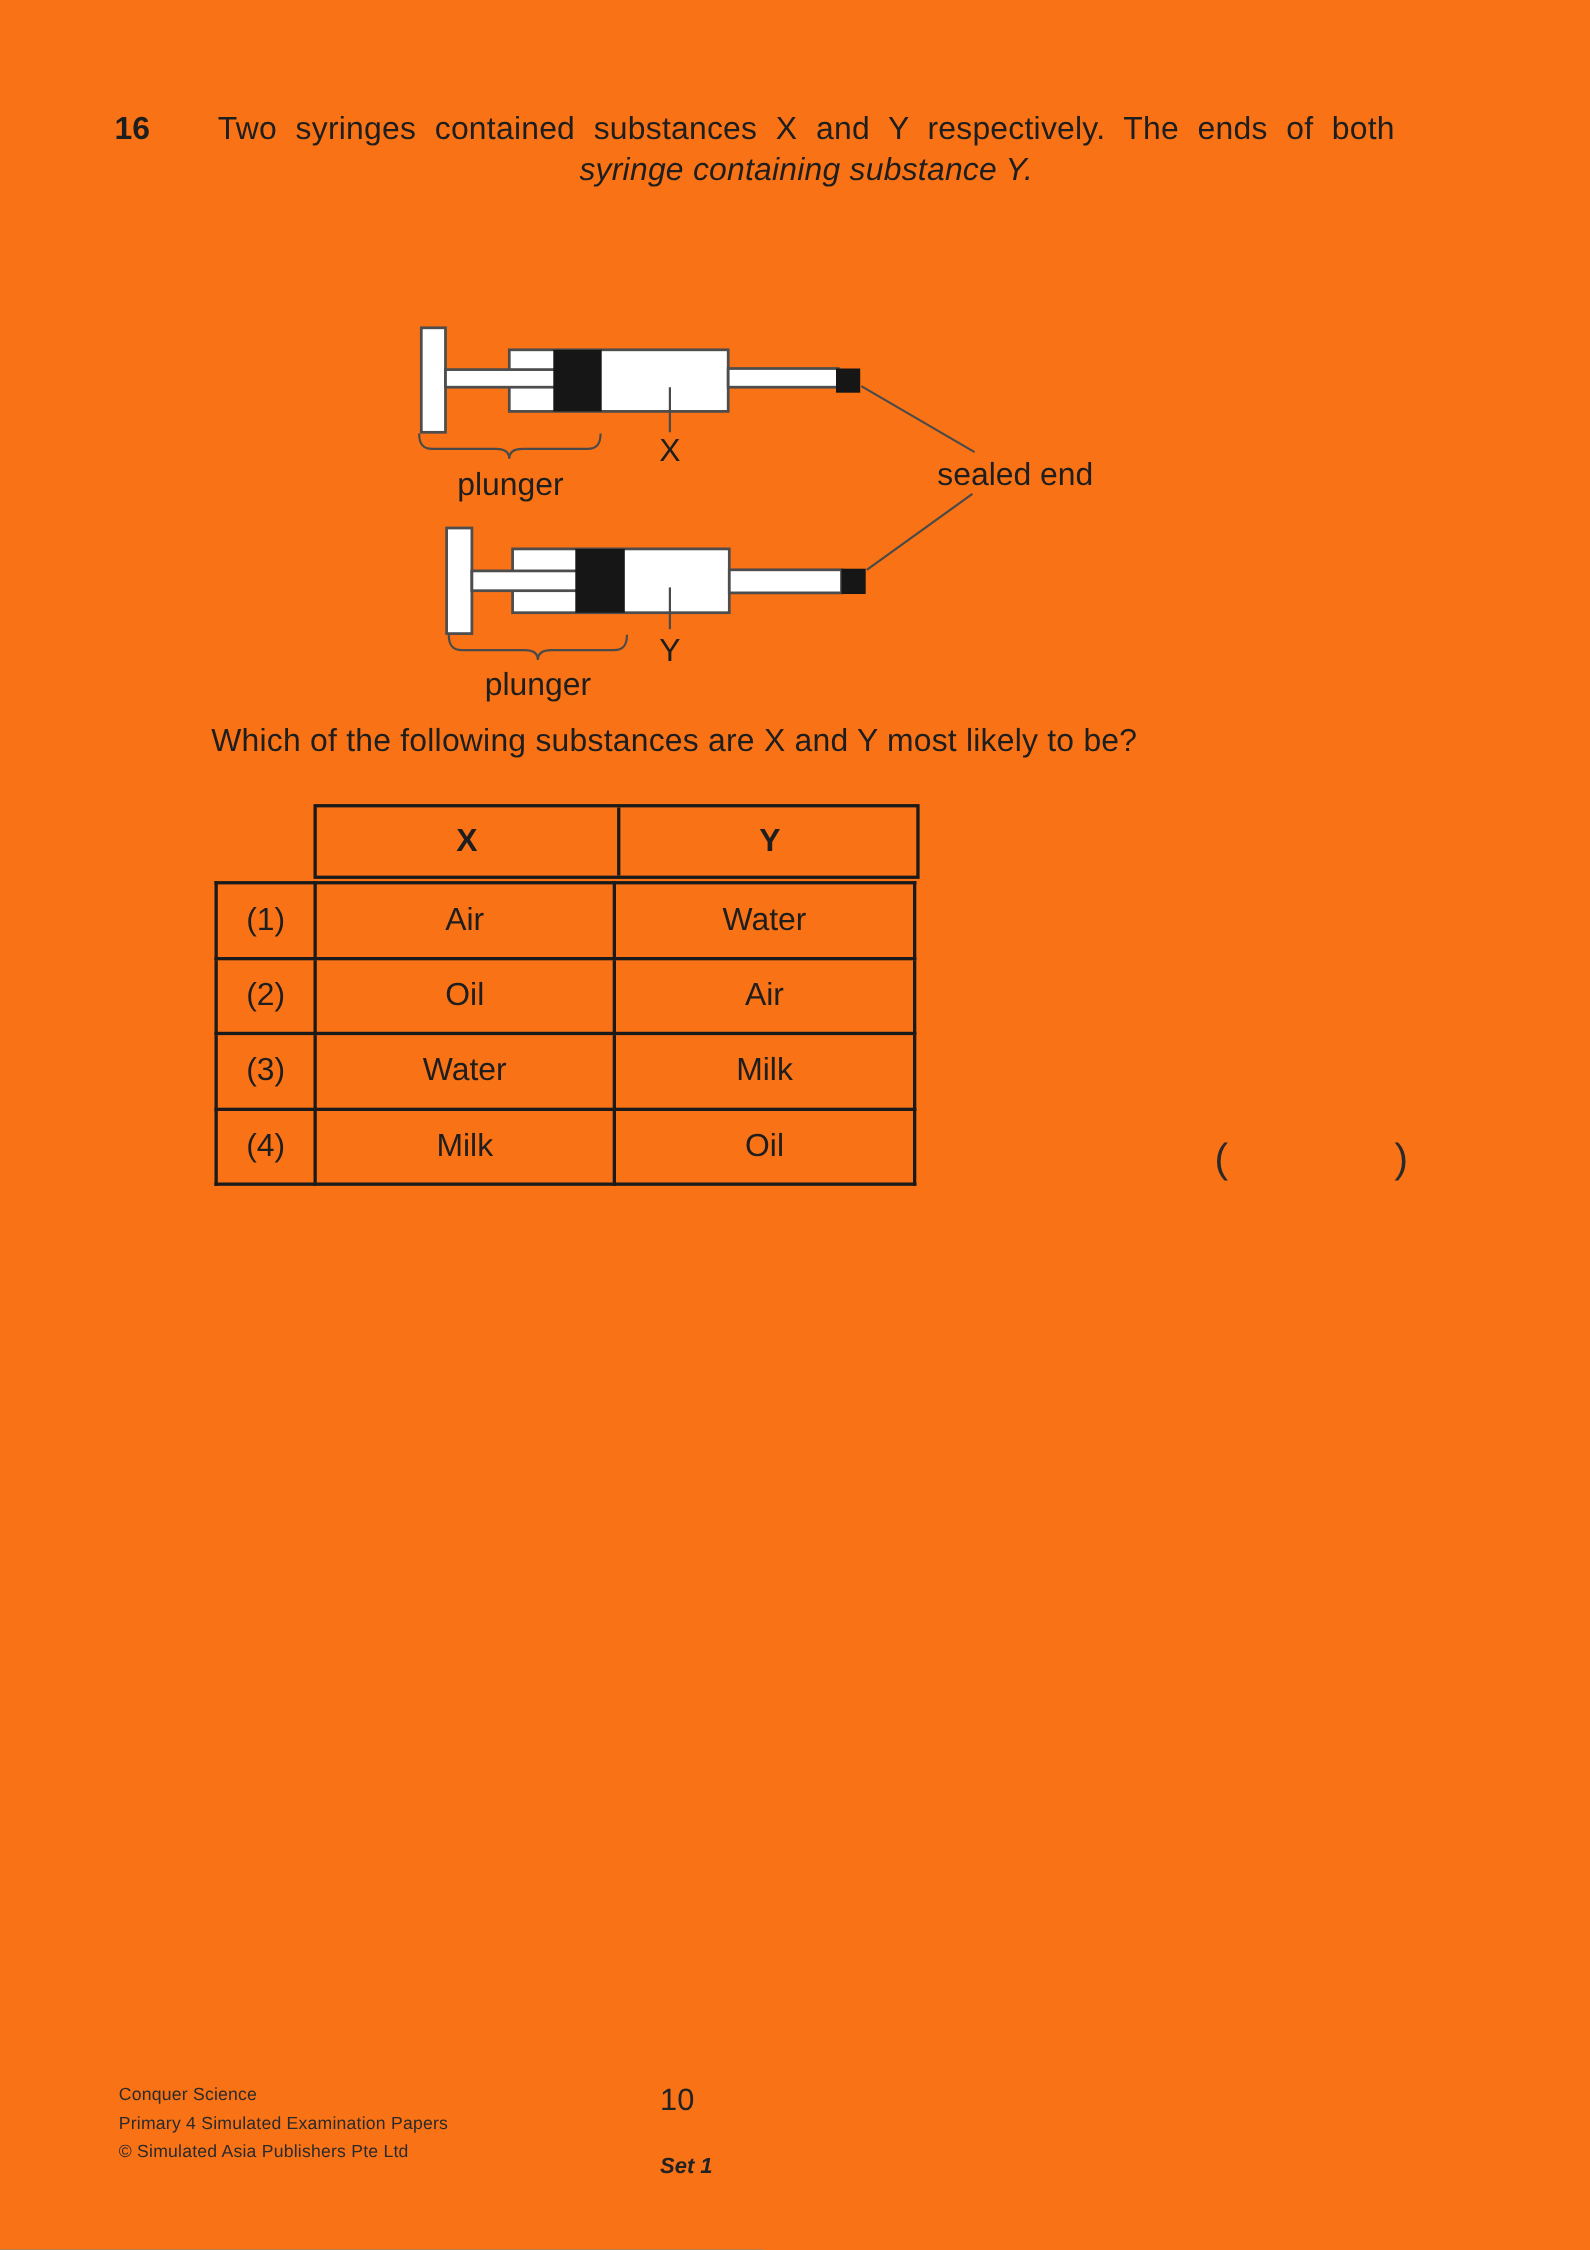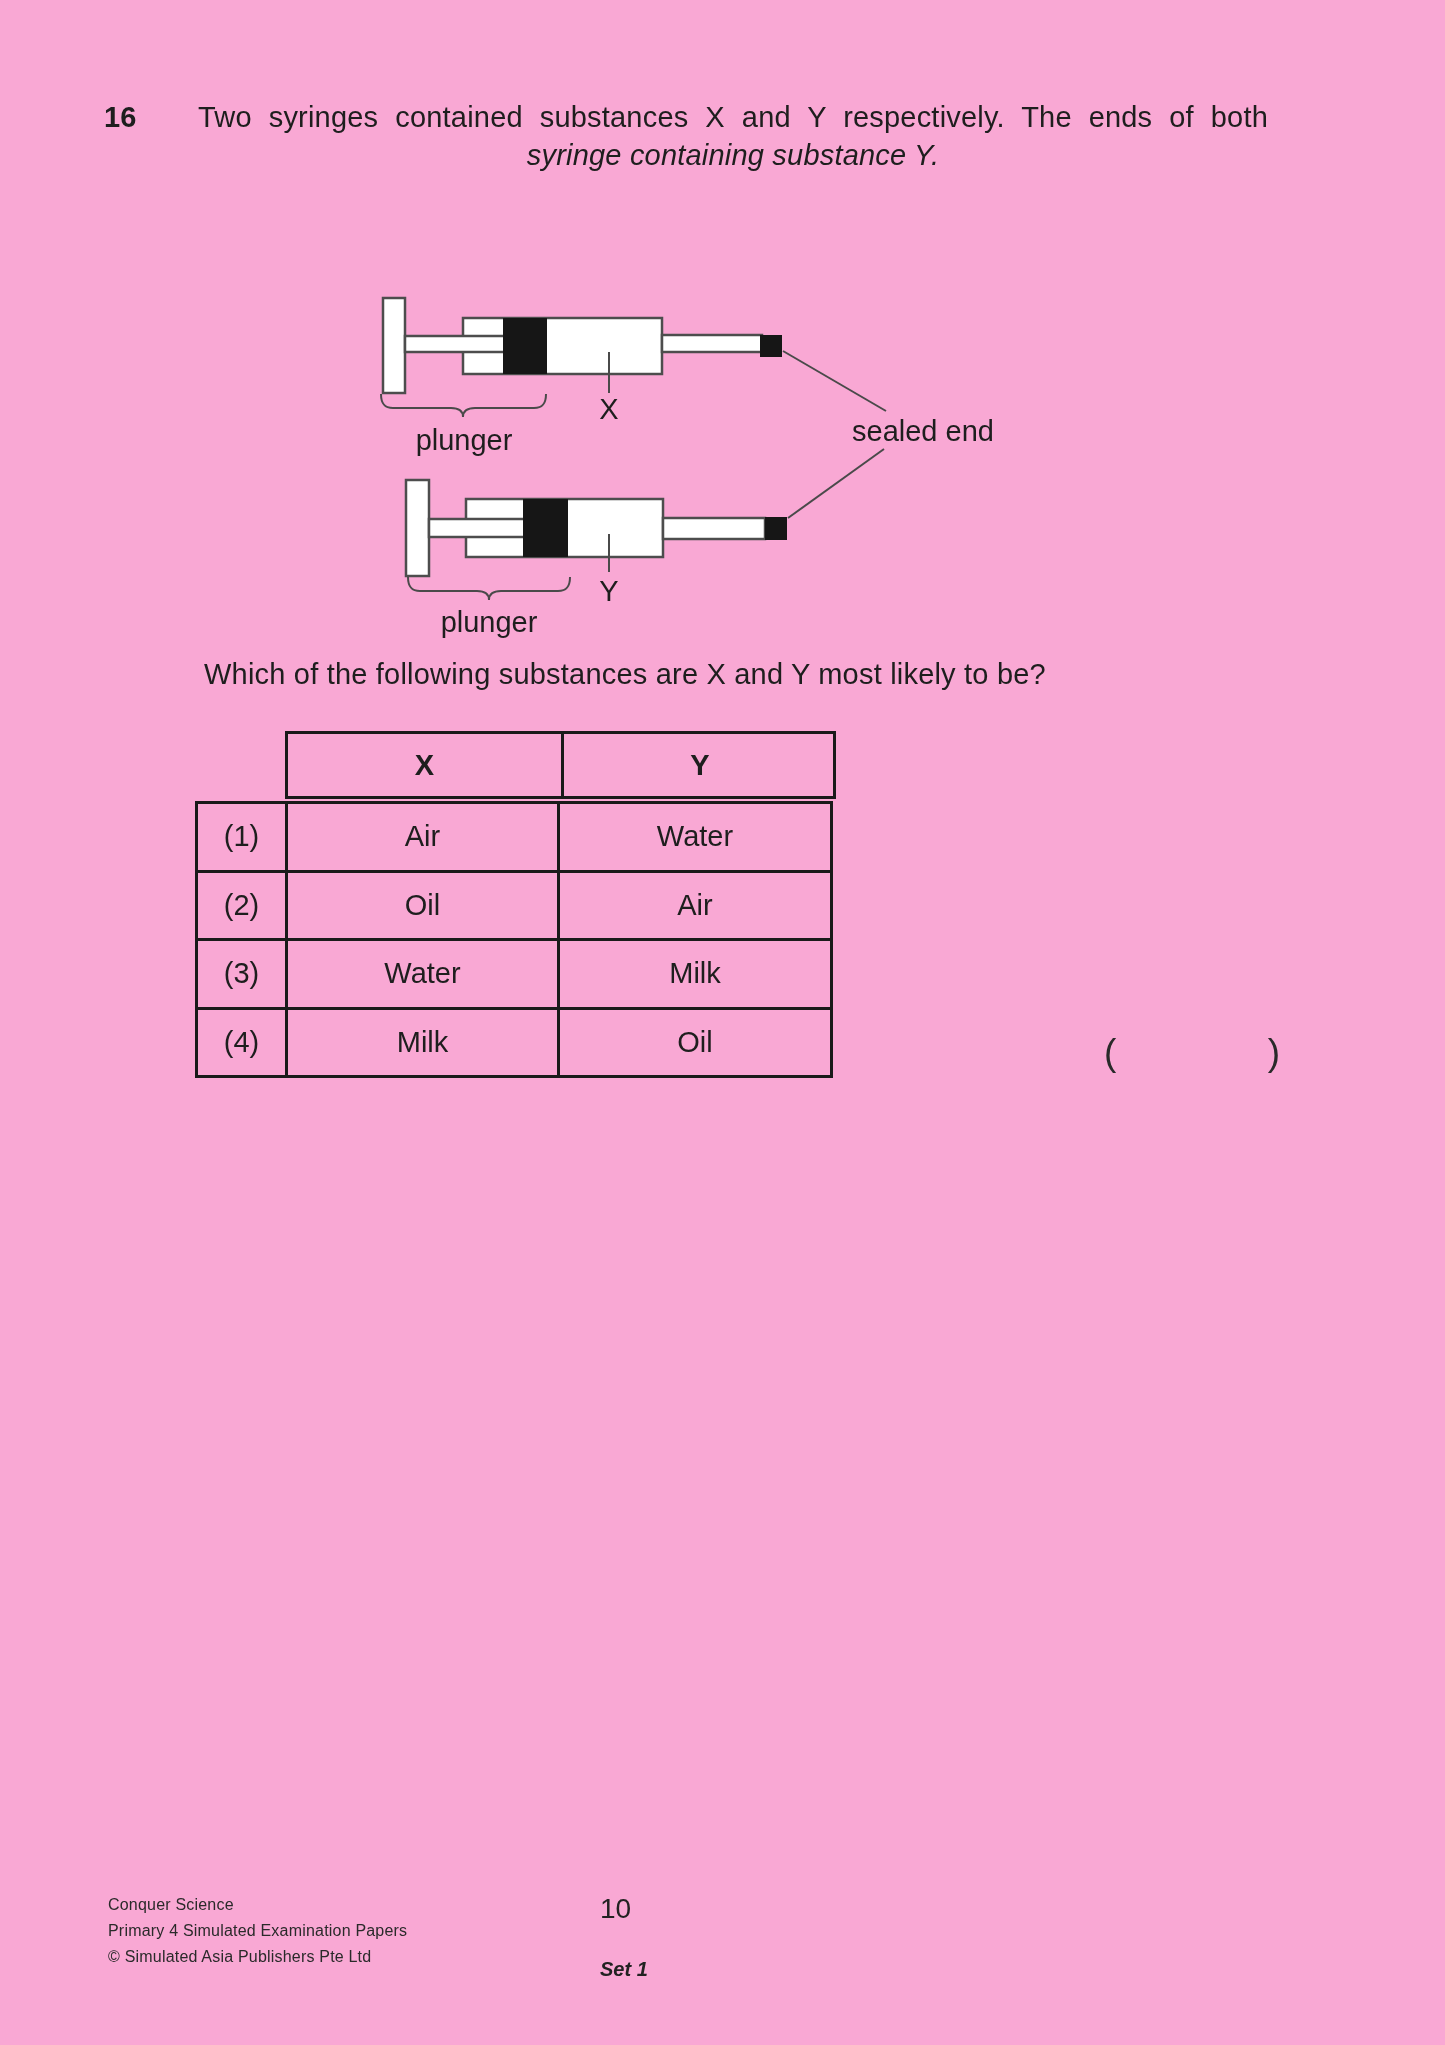--- a/index.html
+++ b/index.html
@@ -1,40 +1,40 @@
 <!DOCTYPE html>
 <html><head>
 <meta charset="utf-8">
 <style>
   html,body{margin:0;padding:0;background:#888;}
   .page{
     position:relative;
     width:1445px;height:2045px;
-    background:#f9a8d4;
+    background:#f97316;
     font-family:"Liberation Sans", sans-serif;
     color:#1e1e1e;
     overflow:hidden;
   }
   .qnum{
     position:absolute;left:104px;top:98px;
     font-size:29px;font-weight:bold;line-height:38px;
   }
   .qtext{
     position:absolute;left:198px;top:98px;width:1070px;
     font-size:29px;line-height:38px;letter-spacing:0.2px;
   }
   .jline{text-align:justify;text-align-last:justify;}
   .lline{text-align:center;font-style:italic;}
   .diagram{position:absolute;left:370px;top:285px;}
   .dg-outline{fill:#ffffff;stroke:#4d4d4d;stroke-width:2.5;}
   .dg-fill{fill:#161616;stroke:none;}
   .dg-line{stroke:#4a4a4a;stroke-width:2;fill:none;}
   .dg-text{fill:#1e1e1e;font-family:"Liberation Sans",sans-serif;font-size:29px;}
   .prompt{
-    position:absolute;left:204px;top:655px;
+    position:absolute;left:192px;top:655px;
     font-size:29px;line-height:38px;letter-spacing:0.2px;
   }
   .tbl-header{
     position:absolute;left:285px;top:731px;
     width:551px;height:68px;box-sizing:border-box;
     border:3px solid #1a1a1a;
     display:flex;
   }
   .tbl-header .th{
     flex:0 0 272px;display:flex;align-items:center;justify-content:center;

